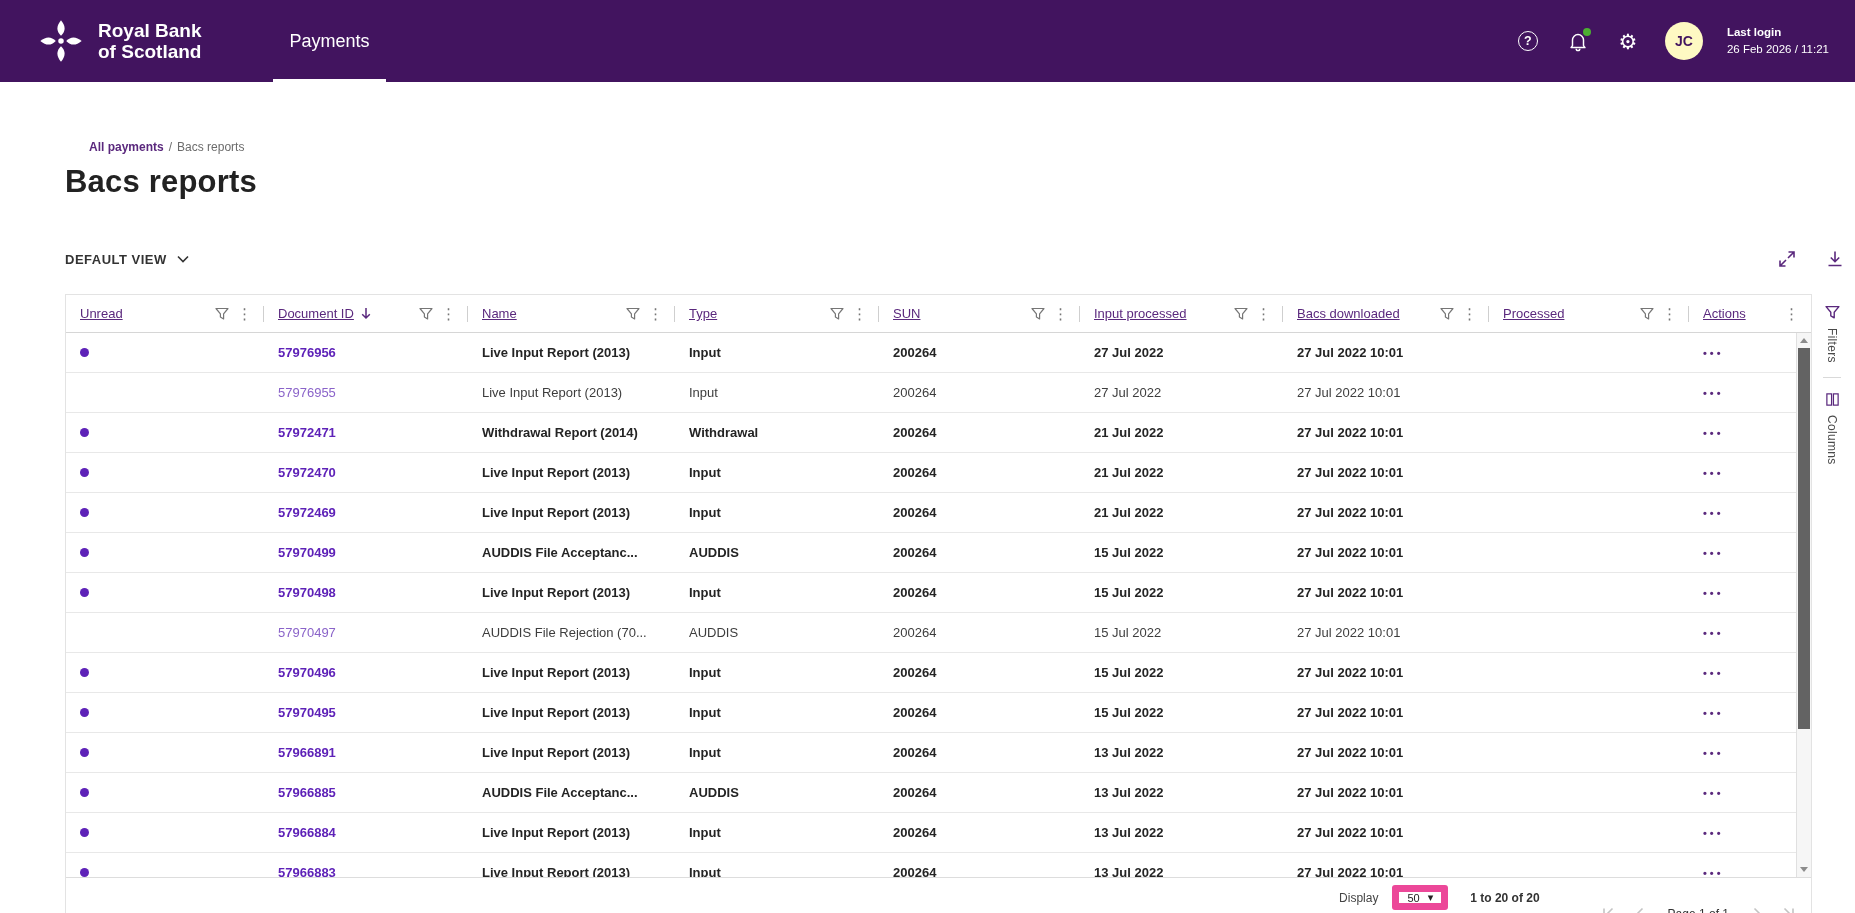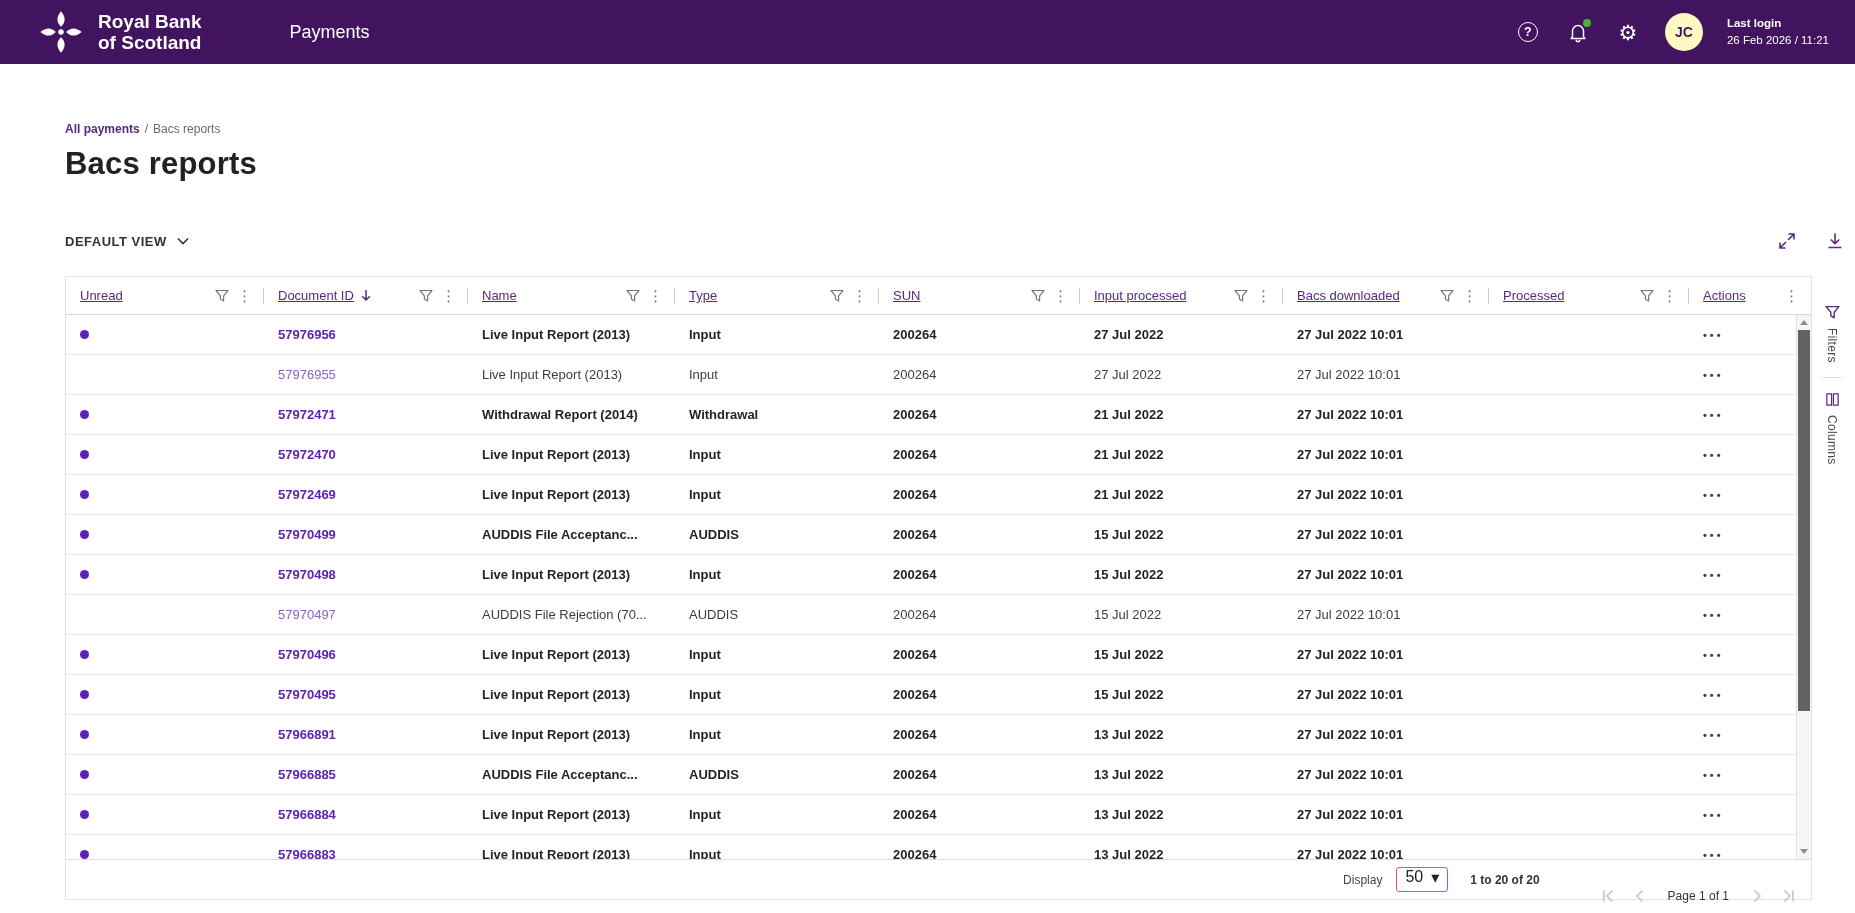--- a/index.html
+++ b/index.html
@@ -5,21 +5,21 @@
   :root{
     --topbar:#42145f; --accent:#5a287d; --link:#5e22b8; --green:#4cae32;
     --text:#333; --muted:#6f6f6f; --border:#e3e3e3;
   }
   *{box-sizing:border-box; margin:0; padding:0;}
   html,body{width:1855px;height:913px;overflow:hidden;background:#fff;
     font-family:"Liberation Sans","DejaVu Sans",sans-serif;color:var(--text);}
   body{position:relative;}
 
   
-  .topbar{height:64px;background:var(--topbar);display:flex;align-items:center;
+  .topbar{height:82px;background:var(--topbar);display:flex;align-items:center;
     padding:0 26px 0 38px;}
   .brand{display:flex;align-items:center;gap:14px;}
   .brand-text{color:#fff;font-size:19px;font-weight:bold;line-height:1.12;
     display:flex;flex-direction:column;}
   .nav{margin-left:72px;height:82px;display:flex;}
   .nav-item{position:relative;display:flex;align-items:center;padding:0 16px;
     color:#fff;font-size:18px;cursor:pointer;background:none;border:0;}
   .nav-item.active::after{content:"";position:absolute;left:0;right:0;bottom:0;
     height:3px;background:#fff;}
   .top-right{margin-left:auto;display:flex;align-items:center;gap:24px;}
@@ -32,21 +32,21 @@
   .gear-glyph{font-size:21px;line-height:1;color:#fff;}
   .avatar{width:38px;height:38px;border-radius:50%;background:#fef9c3;color:var(--topbar);
     font-weight:bold;font-size:14px;display:flex;align-items:center;justify-content:center;
     border:0;cursor:pointer;}
   .login{color:#fff;font-size:11.5px;line-height:1.45;}
   .login .lbl{display:block;font-weight:bold;}
 
   
   main{padding:0 10px 0 65px;position:relative;}
   .breadcrumb{margin-top:58px;font-size:12px;color:#6b6b6b;display:flex;gap:5px;align-items:center;}
-  .breadcrumb a{color:var(--accent);font-weight:bold;text-decoration:none;cursor:pointer;}
+  .breadcrumb a{color:var(--accent);font-weight:bold;text-decoration:none;cursor:pointer;margin-left:24px;}
   h1{font-size:31px;margin-top:10px;color:#222;font-weight:bold;letter-spacing:.2px;}
   .view-row{margin-top:48px;display:flex;align-items:center;width:1780px;height:22px;}
   .view-selector{display:flex;align-items:center;gap:9px;background:none;border:0;
     font-size:13px;font-weight:bold;letter-spacing:.5px;color:#333;cursor:pointer;}
   .view-actions{margin-left:auto;display:flex;gap:28px;}
   .pbtn{background:none;border:0;cursor:pointer;display:flex;padding:0;}
   .pbtn svg{stroke:var(--accent);}
 
   
   .table-card{margin-top:24px;width:1747px;height:624px;border:1px solid var(--border);
@@ -80,22 +80,22 @@
   .vs-arrow.down{bottom:1px;}
   .vs-arrow.up::before{content:"";border:4px solid transparent;border-bottom:5px solid #8c8c8c;
     transform:translateY(-2px);}
   .vs-arrow.down::before{content:"";border:4px solid transparent;border-top:5px solid #8c8c8c;
     transform:translateY(2px);}
   .vs-thumb{position:absolute;top:15px;left:1px;right:1px;height:70%;background:#636363;cursor:grab;}
 
   
   .tfoot{flex:none;height:40px;border-top:1px solid #ddd;display:flex;align-items:center;
     justify-content:flex-end;gap:14px;padding:0 14px;font-size:12px;color:#444;}
-  .page-size{border:1px solid #ec4899;border-radius:3px;height:25px;padding:0 8px;display:flex;
-    align-items:flex-start;gap:8px;font-size:16px;color:#222;background:#fff;cursor:pointer;}
+  .page-size{border:7px solid #ec4899;border-radius:3px;height:25px;padding:0 8px;display:flex;
+    align-items:center;gap:8px;font-size:11px;color:#222;background:#fff;cursor:pointer;}
   .range{font-weight:bold;color:#333;margin-left:8px;}
   .pager{display:flex;align-items:center;gap:16px;margin-left:46px;color:#333;margin-top:32px;}
   .pg-btn{background:none;border:0;padding:0;display:flex;cursor:default;}
   .pg-btn svg{stroke:#c4c4c4;}
   .page-text{margin:0 4px;}
 
   
   .rail{position:absolute;top:295px;right:7px;width:32px;display:flex;flex-direction:column;
     align-items:center;}
   .rail-tab{display:flex;flex-direction:column;align-items:center;gap:8px;padding:10px 0;

